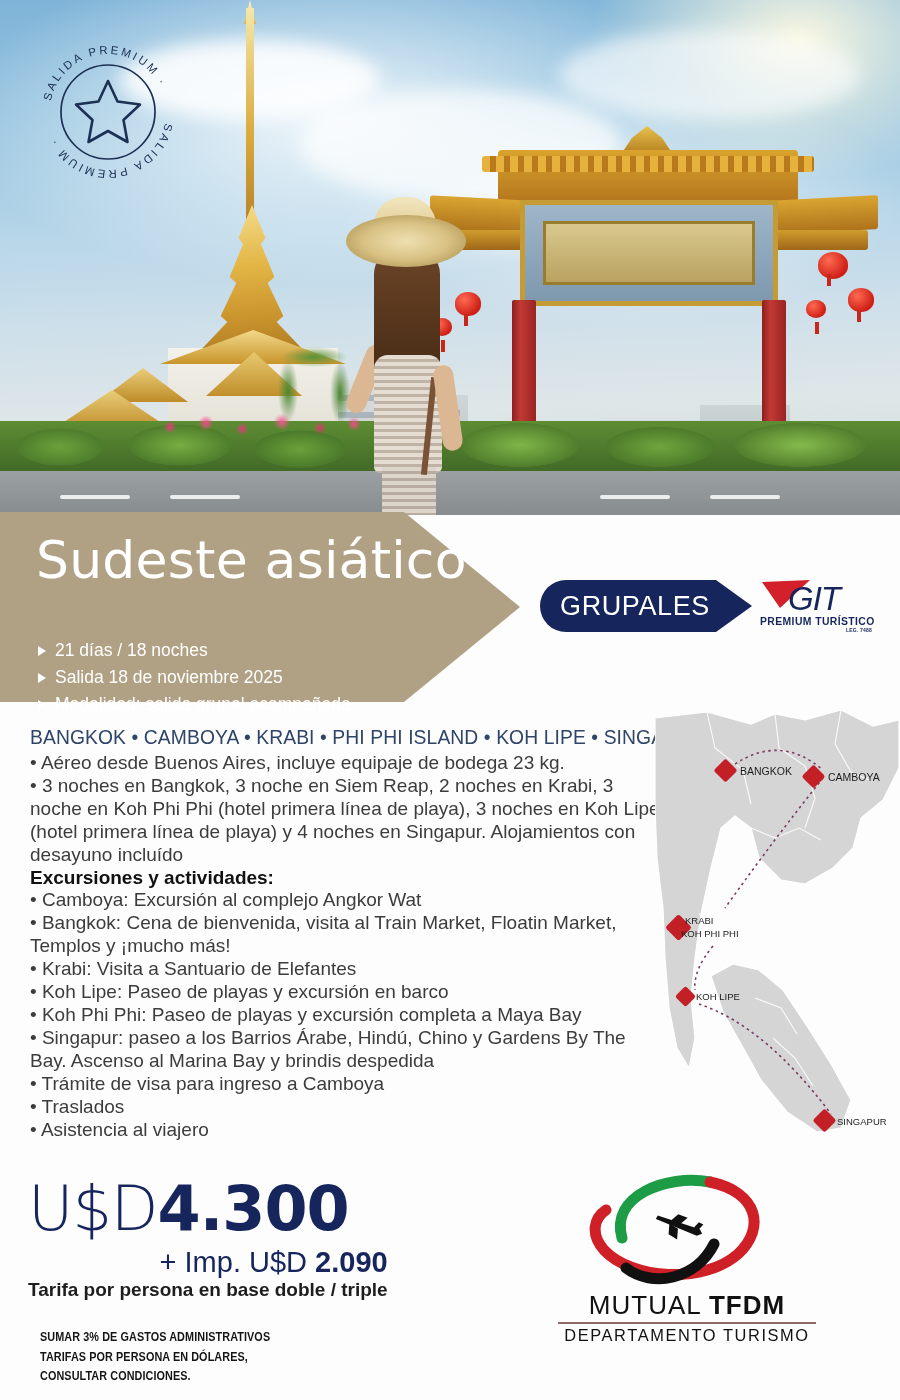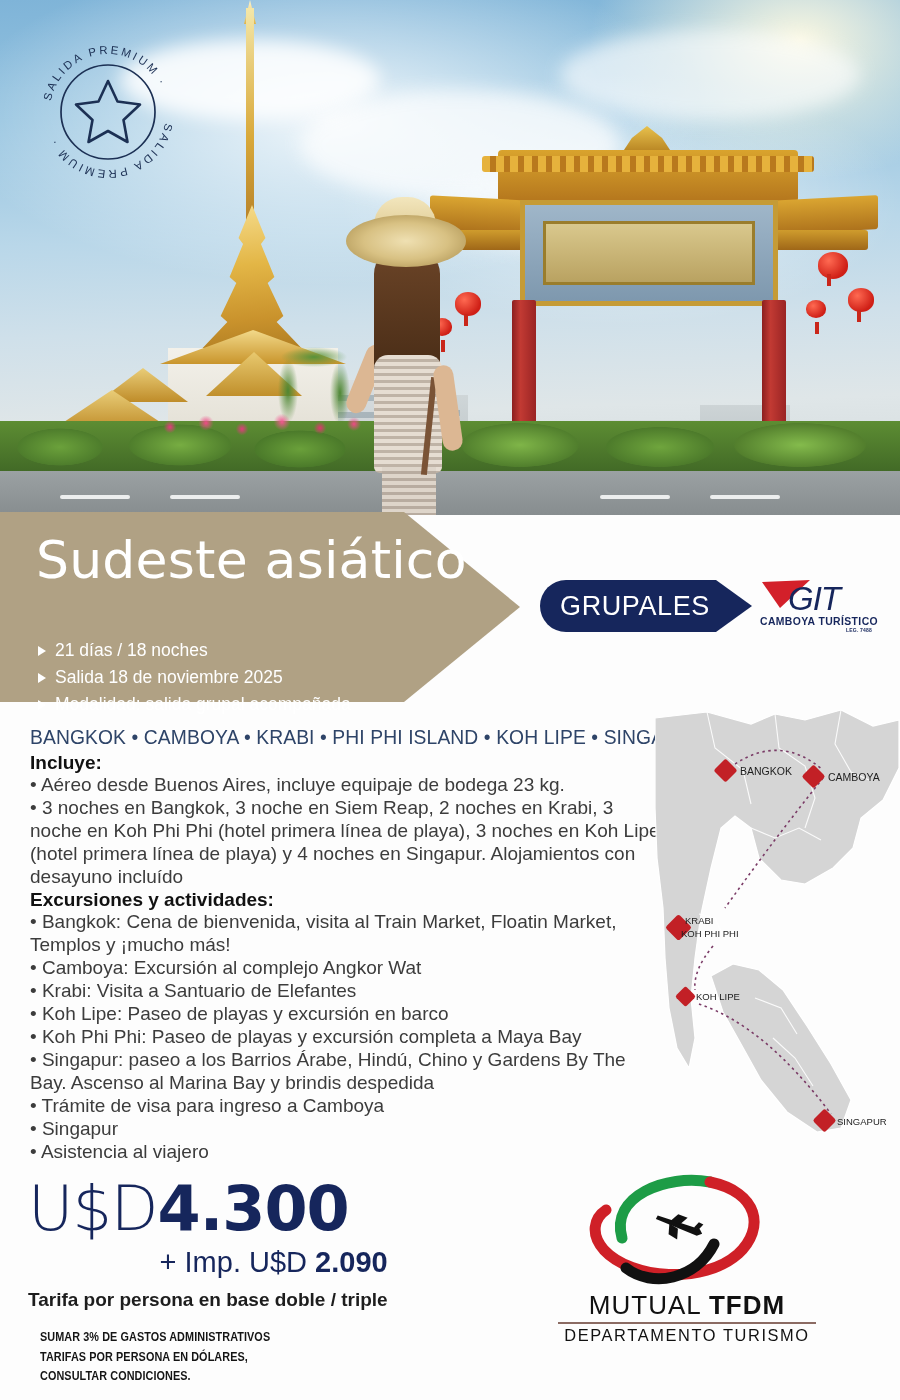--- a/index.html
+++ b/index.html
@@ -201,21 +201,21 @@
   .content{position:absolute;left:30px;top:752px;width:630px;}
   .content p{margin:0;}
 
   
   .price{position:absolute;left:28px;top:1178px;}
   .price-main{font-size:62px;color:#16265c;line-height:1;letter-spacing:-1px;font-weight:300;
      font-family:"DejaVu Sans","Liberation Sans",sans-serif;}
   .price-main b{font-weight:700;}
   .price-tax{font-size:29px;color:#16265c;margin-top:6px;font-weight:300;text-align:right;}
   .price-tax b{font-weight:700;}
-  .price-note{font-size:19px;color:#1d1d1d;margin-top:10px;font-weight:600;}
+  .price-note{font-size:19px;color:#1d1d1d;font-weight:600;}
 
   .fineprint{position:absolute;left:40px;top:1328px;font-size:12.6px;font-weight:700;color:#151515;
     line-height:1.55;letter-spacing:.1px;transform:scaleX(.86);transform-origin:left top;}
 
   
   .map{position:absolute;left:655px;top:708px;width:245px;height:440px;}
 
   
   .tfdm{position:absolute;left:508px;top:1172px;width:360px;height:175px;}
   .tfdm-txt{position:absolute;left:44px;top:118px;width:270px;text-align:center;}
@@ -341,39 +341,38 @@
   <div class="grupales">
     <span>GRUPALES</span>
   </div>
 
   <div class="git">
     <svg width="56" height="34" viewBox="0 0 56 34" style="position:absolute;left:0;top:2px;" aria-hidden="true">
       <path d="M2 4 L50 2 L20 30 Z" fill="#d3202a"></path>
       <path d="M6 7 L40 5.5 L18 24 Z" fill="#ffffff" opacity="0.0"></path>
     </svg>
     <div class="git-name">GIT</div>
-    <div class="git-sub">CAMBOYA TURÍSTICO</div>
+    <div class="git-sub">PREMIUM TURÍSTICO</div>
     <div class="git-leg">LEG. 7488</div>
   </div>
 
   <div class="dest">BANGKOK • CAMBOYA • KRABI • PHI PHI ISLAND • KOH LIPE • SINGAPUR</div>
 
   <div class="content">
-    <p class="sec-head">Incluye:</p>
     <p class="body-txt">• Aéreo desde Buenos Aires, incluye equipaje de bodega 23 kg.</p>
     <p class="body-txt">• 3 noches en Bangkok, 3 noche en Siem Reap, 2 noches en Krabi, 3 noche en Koh Phi Phi (hotel primera línea de playa), 3 noches en Koh Lipe (hotel primera línea de playa) y 4 noches en Singapur. Alojamientos con desayuno incluído</p>
     <p class="sec-head">Excursiones y actividades:</p>
+    <p class="body-txt">• Camboya: Excursión al complejo Angkor Wat</p>
     <p class="body-txt">• Bangkok: Cena de bienvenida, visita al Train Market, Floatin Market, Templos y ¡mucho más!</p>
-    <p class="body-txt">• Camboya: Excursión al complejo Angkor Wat</p>
     <p class="body-txt">• Krabi: Visita a Santuario de Elefantes</p>
     <p class="body-txt">• Koh Lipe: Paseo de playas y excursión en barco</p>
     <p class="body-txt">• Koh Phi Phi: Paseo de playas y excursión completa a Maya Bay</p>
     <p class="body-txt">• Singapur: paseo a los Barrios Árabe, Hindú, Chino y Gardens By The Bay. Ascenso al Marina Bay y brindis despedida</p>
     <p class="body-txt">• Trámite de visa para ingreso a Camboya</p>
-    <p class="body-txt">• Singapur</p>
+    <p class="body-txt">• Traslados</p>
     <p class="body-txt">• Asistencia al viajero</p>
   </div>
 
   <div class="price">
     <div class="price-main"><span>U$D</span><b>4.300</b></div>
     <div class="price-tax"><span>+ Imp.</span>
       <span>U$D</span>
       <b>2.090</b></div>
     <div class="price-note">Tarifa por persona en base doble / triple</div>
   </div>

